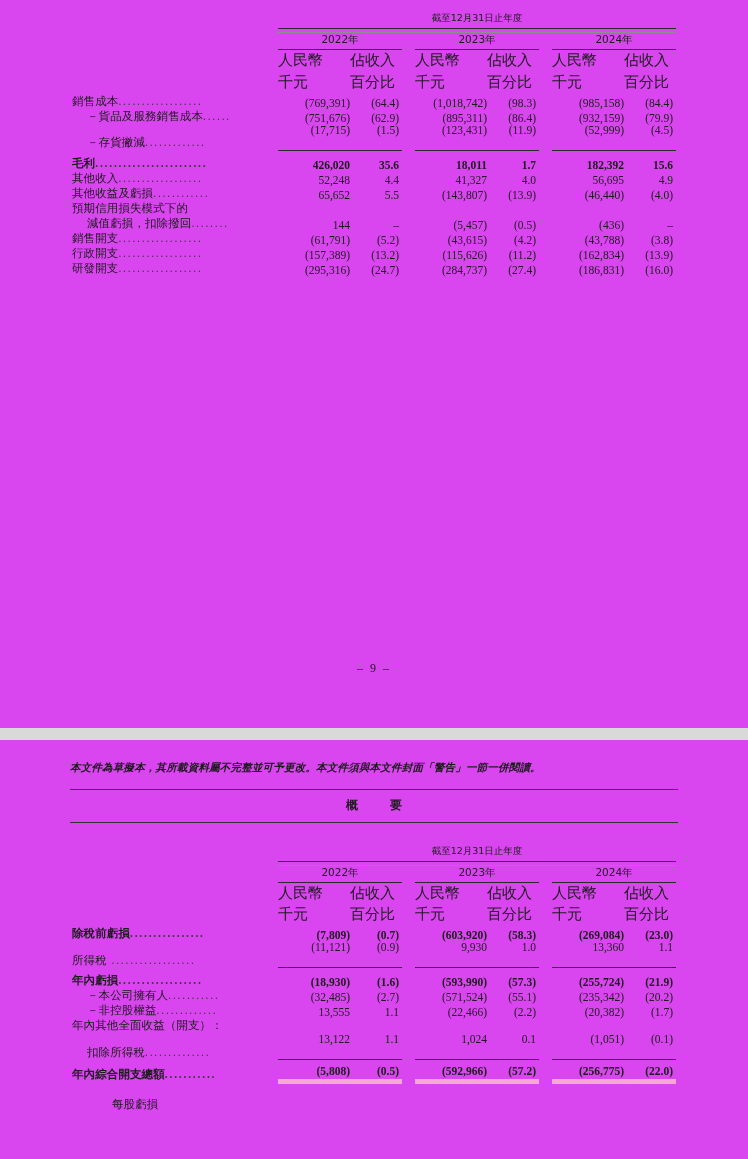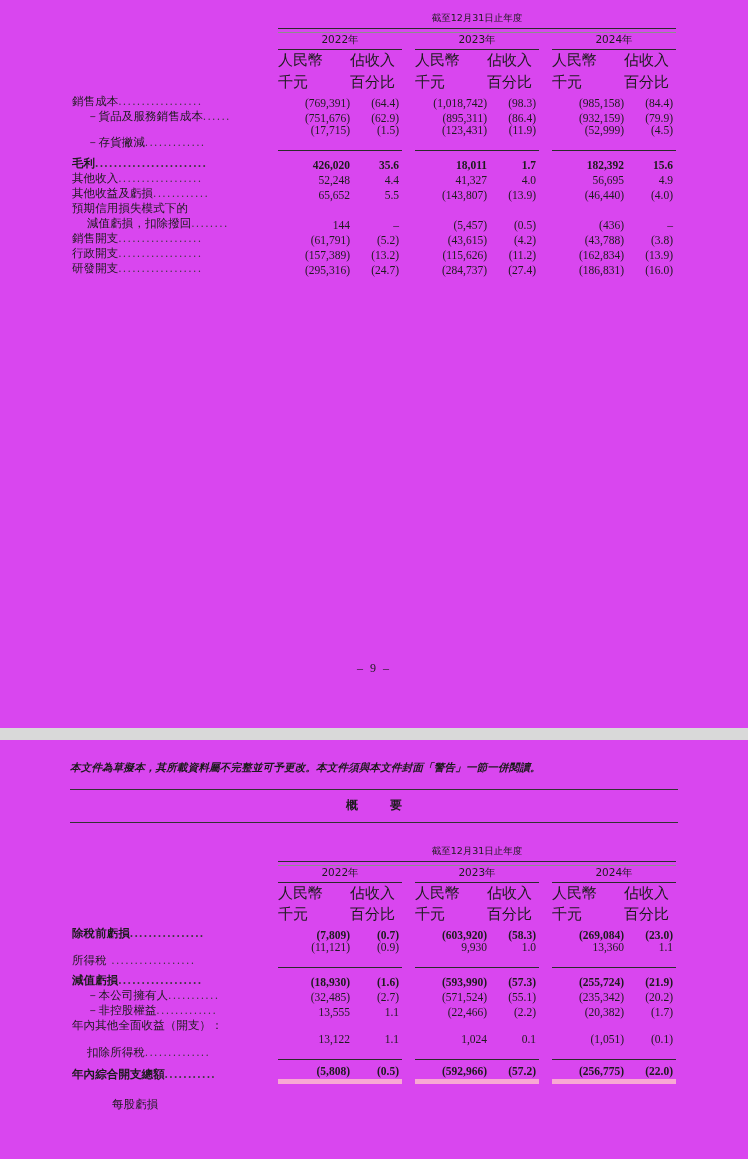--- a/index.html
+++ b/index.html
@@ -512,21 +512,21 @@
             <td></td>
             <td></td>
             <td></td>
             <td></td>
             <td></td>
             <td></td>
             <td></td>
             <td></td>
           </tr>
           <tr>
-            <td class="r-label bold"><span>減值虧損</span><span class="leader">..................</span></td>
+            <td class="r-label bold"><span>年內虧損</span><span class="leader">..................</span></td>
             <td></td>
             <td class="num bold">(18,930)</td>
             <td class="num bold pct">(1.6)</td>
             <td></td>
             <td class="num bold">(593,990)</td>
             <td class="num bold pct">(57.3)</td>
             <td></td>
             <td class="num bold">(255,724)</td>
             <td class="num bold pct">(21.9)</td>
           </tr>

